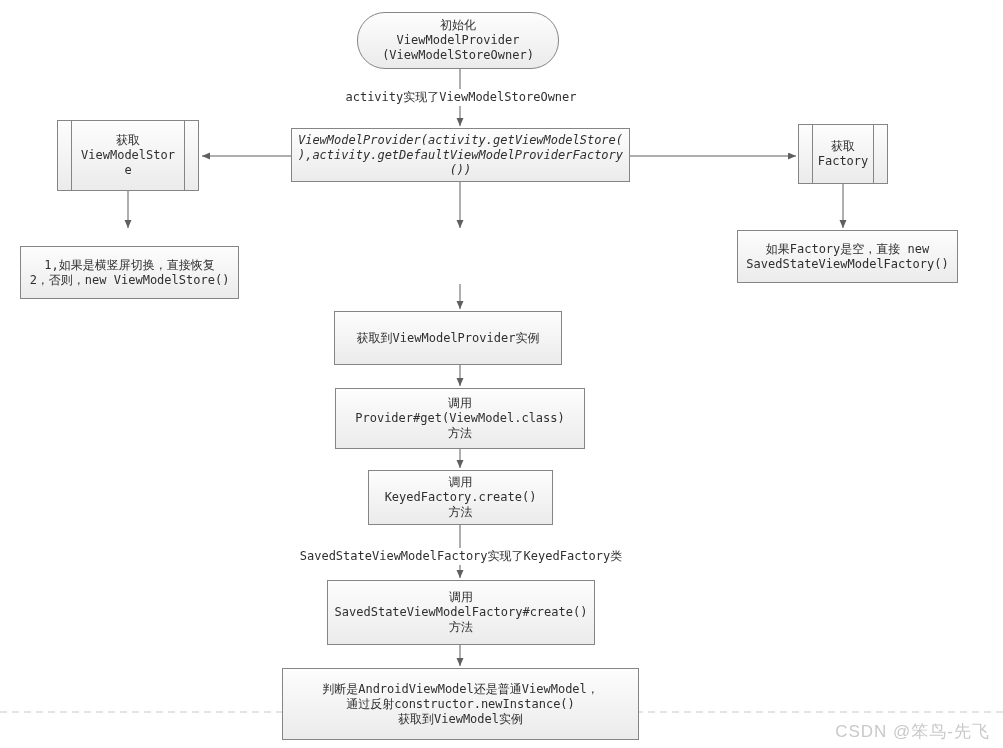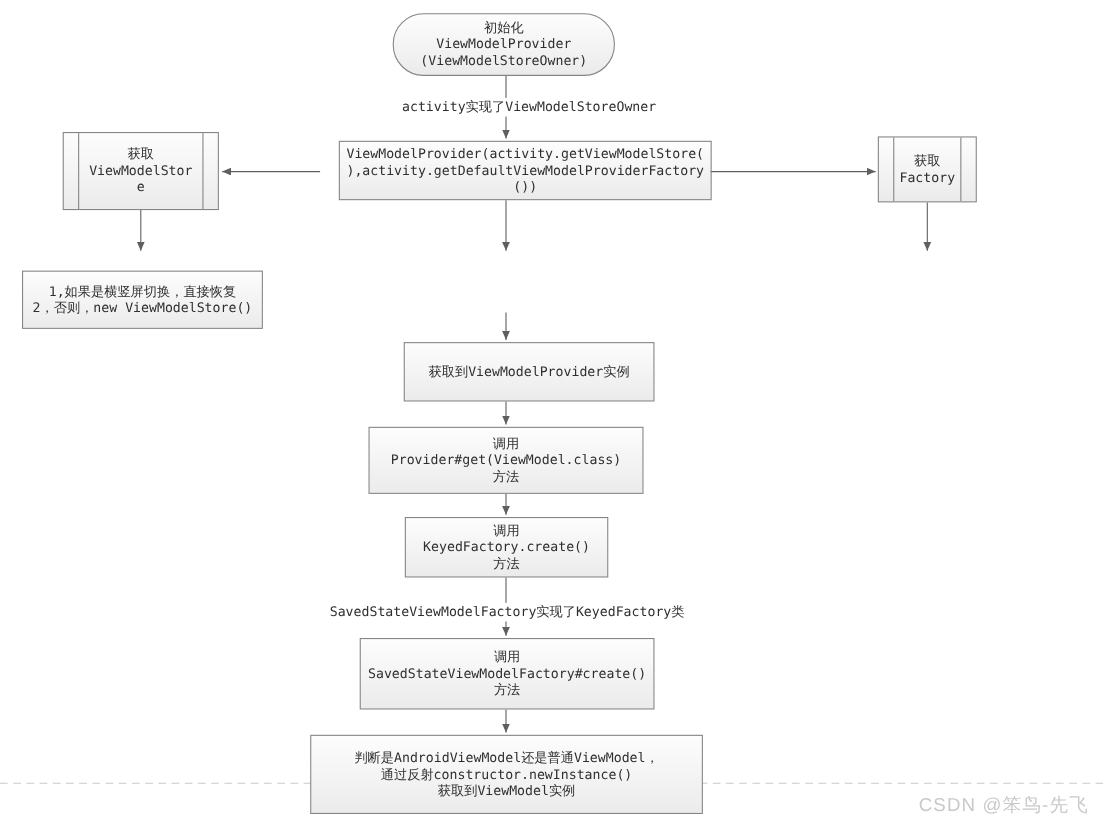--- a/index.html
+++ b/index.html
@@ -72,23 +72,23 @@
 
     <line x1="460" y1="645" x2="460" y2="666" stroke="#5f5f5f" stroke-width="1" marker-end="url(#arrow)"></line>
   </svg>
 
   <div class="node terminator" style="left:357px;top:12px;width:202px;height:57px;">
     <span class="node-text">初始化
 ViewModelProvider
 (ViewModelStoreOwner)</span>
   </div>
 
-  <div class="edge-label" style="left:461px;top:89px;margin-left:20px;">activity实现了ViewModelStoreOwner</div>
+  <div class="edge-label" style="left:461px;top:89px;">activity实现了ViewModelStoreOwner</div>
 
-  <div class="node" style="left:308px;top:128px;width:339px;height:54px;">
+  <div class="node" style="left:291px;top:128px;width:339px;height:54px;font-style:italic;">
     <span class="node-text">ViewModelProvider(activity.getViewModelStore(
 ),activity.getDefaultViewModelProviderFactory
 ())</span>
   </div>
 
   <div class="node predefined" style="left:57px;top:120px;width:142px;height:71px;">
     <div class="bar bar-left"></div>
     <div class="bar bar-right"></div>
     <span class="node-text">获取
 ViewModelStor
@@ -100,23 +100,27 @@
     <div class="bar bar-right"></div>
     <span class="node-text">获取
 Factory</span>
   </div>
 
   <div class="node" style="left:20px;top:230px;width:219px;height:53px;margin-top:16px;">
     <span class="node-text">1,如果是横竖屏切换，直接恢复
 2，否则，new ViewModelStore()</span>
   </div>
 
+  <div class="node" style="left:737px;top:230px;width:221px;height:53px;">
+    <span class="node-text">如果Factory是空，直接 new
+SavedStateViewModelFactory()</span>
+  </div>
 
 
-  <div class="node" style="left:367px;top:311px;width:228px;height:54px;">
+  <div class="node" style="left:334px;top:311px;width:228px;height:54px;">
     <span class="node-text">获取到ViewModelProvider实例</span>
   </div>
 
   <div class="node" style="left:335px;top:388px;width:250px;height:61px;">
     <span class="node-text">调用
 Provider#get(ViewModel.class)
 方法</span>
   </div>
 
   <div class="node" style="left:368px;top:470px;width:185px;height:55px;">

